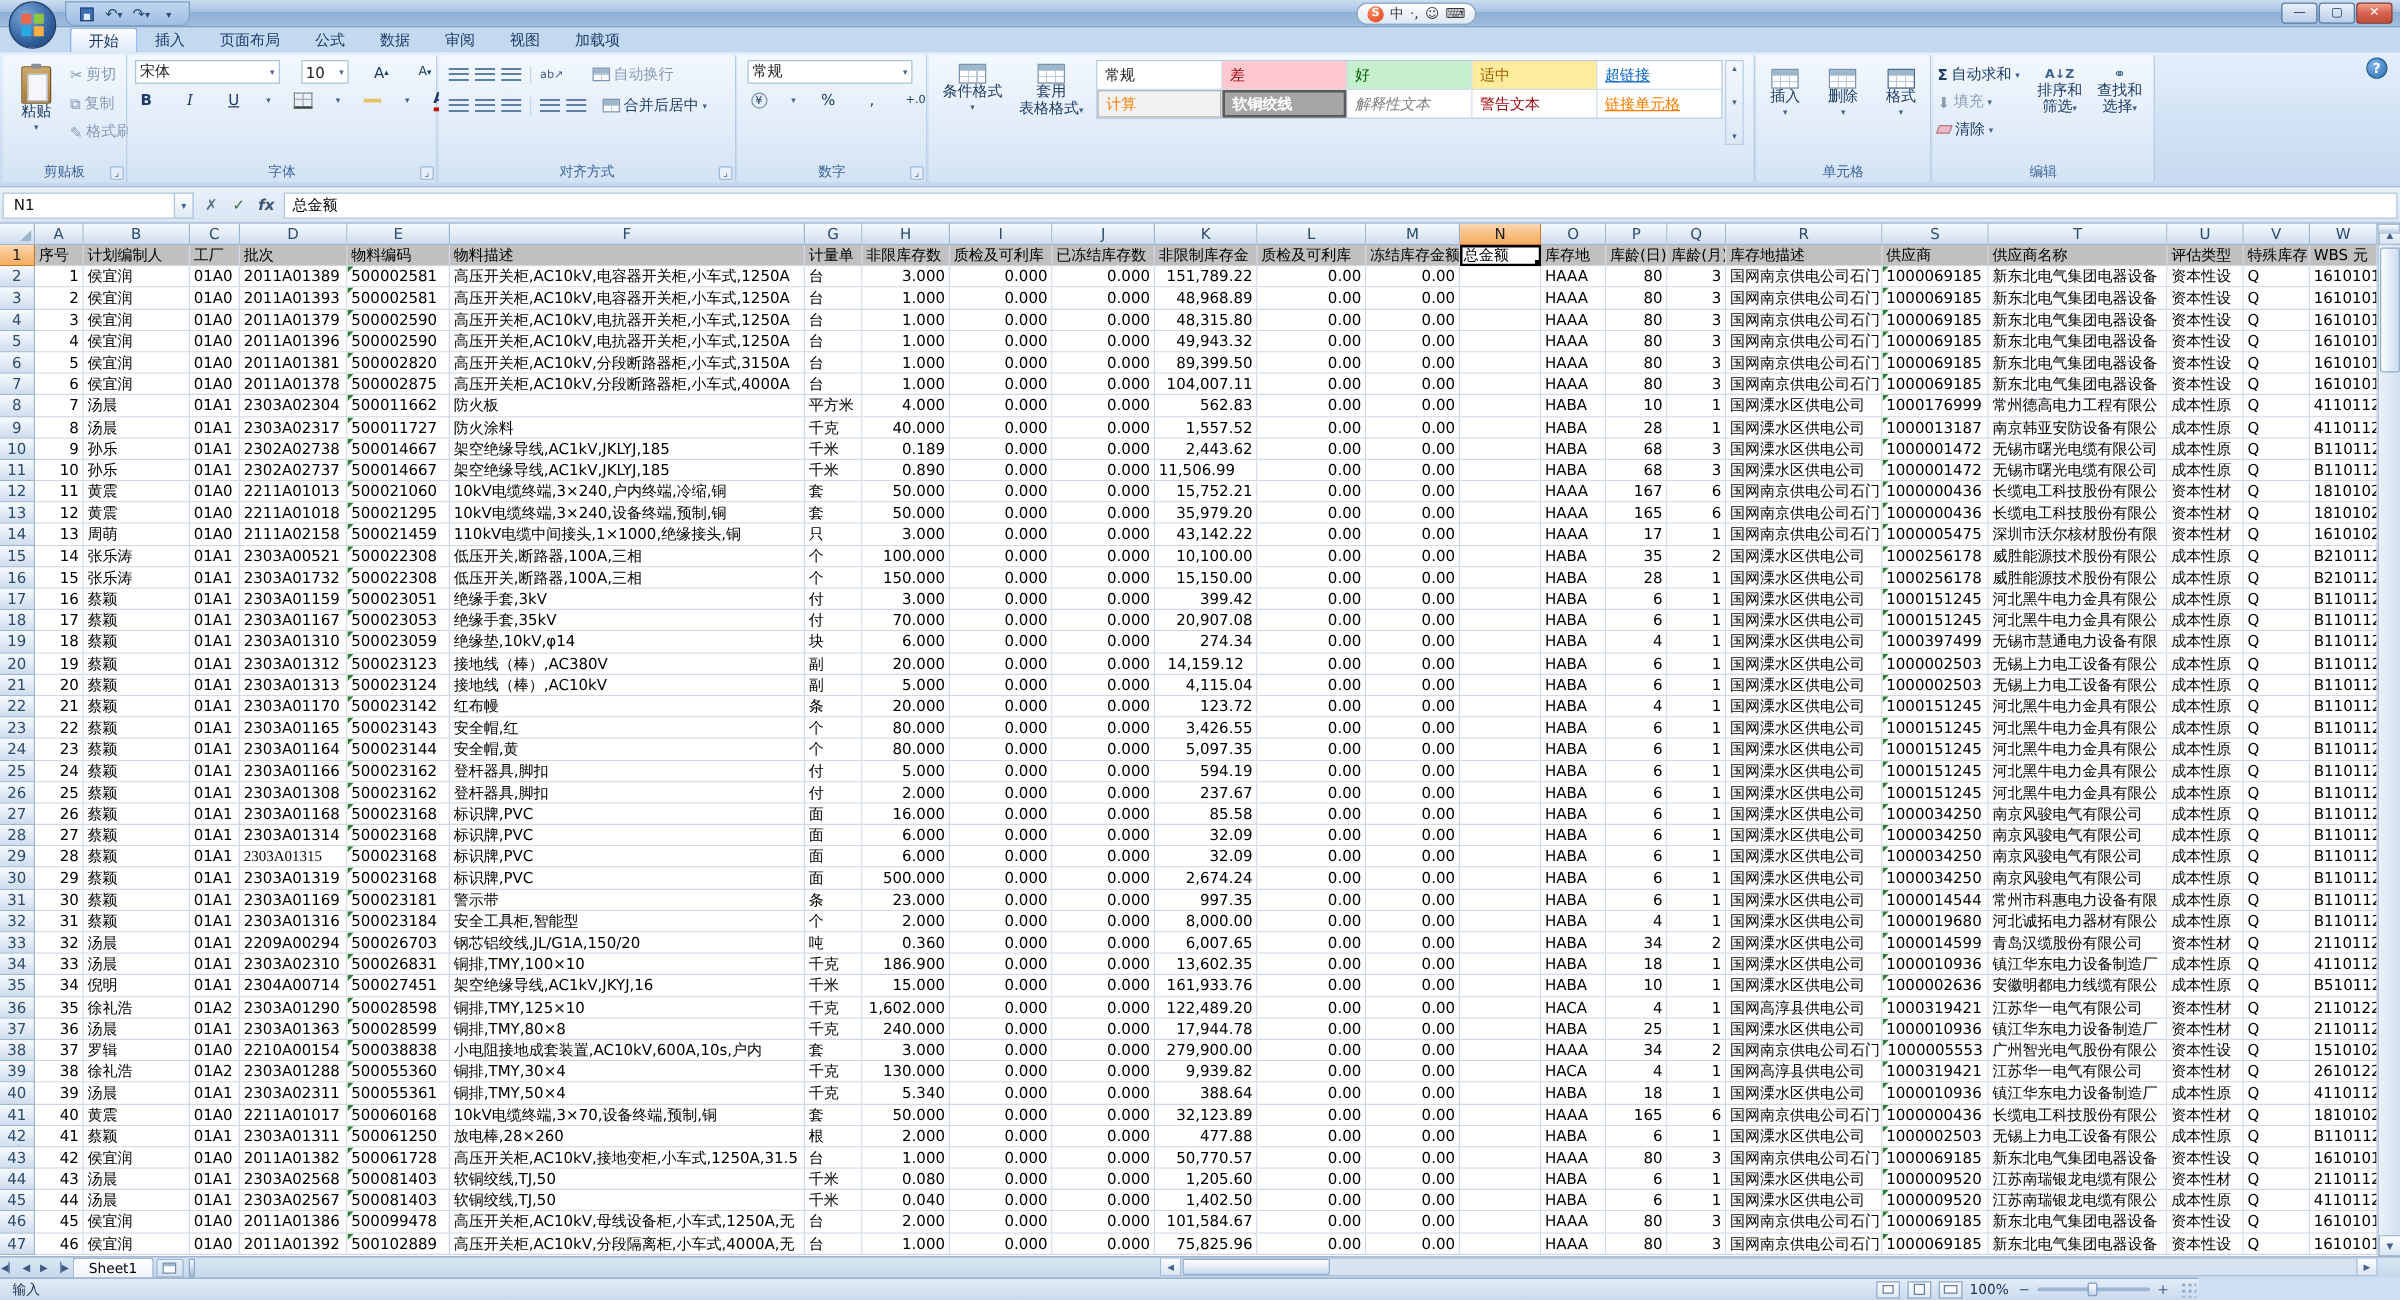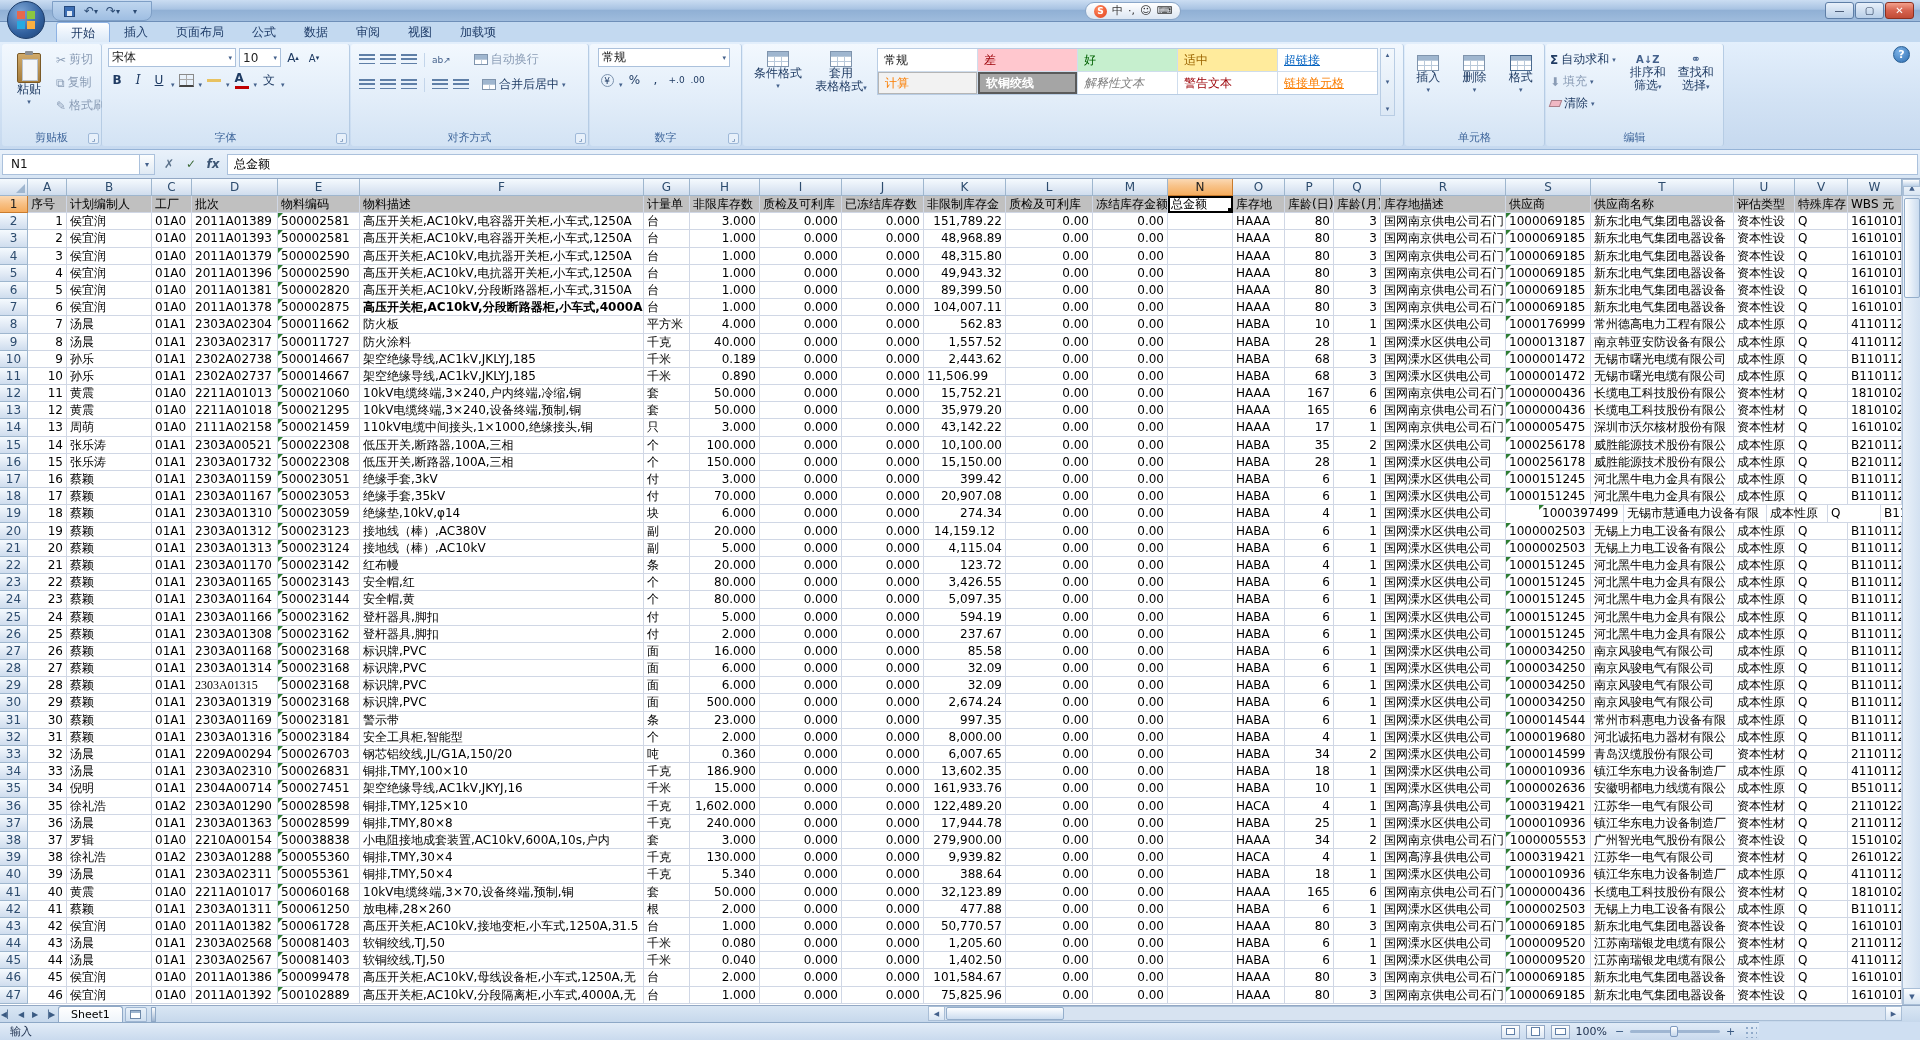--- a/index.html
+++ b/index.html
@@ -63,21 +63,21 @@
   #paste-big{position:absolute;left:6px;top:6px;width:42px;height:72px;}
   .ico-clipboard{width:24px;height:30px;background:linear-gradient(#cfa96a,#a57c3b);border:1px solid #7a5a28;border-radius:2px;position:relative;margin:0 auto;}
   .ico-clipboard::after{content:"";position:absolute;left:4px;top:5px;width:14px;height:20px;background:#f4f6f9;border:1px solid #b9c2cd;}
   .ico-clipboard::before{content:"";position:absolute;left:7px;top:-3px;width:8px;height:4px;background:#8b8f94;border-radius:1px;}
   #clip-smalls{position:absolute;left:50px;top:6px;display:flex;flex-direction:column;gap:4px;}
 
   
   #g-font{left:102px;width:248px;}
   .combo{display:flex;align-items:center;background:#fff;border:1px solid #ABC1DC;height:19px;padding:0 3px;color:#222;}
   .combo .caret{margin-left:auto;}
-  .fontrow{display:flex;align-items:flex-end;gap:3px;margin:4px 0 0 6px;}
+  .fontrow{display:flex;align-items:center;gap:17px;margin:4px 0 0 6px;}
   .fbtn{min-width:18px;height:18px;border:1px solid transparent;border-radius:2px;display:flex;align-items:center;justify-content:center;color:#1f3b63;font-size:12px;}
   .ico-border-grid{width:15px;height:13px;border:1px solid #8a8a8a;border-bottom:2px solid #444;
     background:linear-gradient(#aaa,#aaa) center/100% 1px no-repeat,linear-gradient(#aaa,#aaa) center/1px 100% no-repeat;}
   .ico-bucket{width:14px;height:10px;background:#b9c2cc;clip-path:polygon(20% 0,80% 0,100% 70%,0 70%);position:relative;}
   .swatch{display:block;width:14px;height:3px;margin-top:1px;}
 
   
   #g-align{left:351px;width:238px;}
   .al-ico{width:16px;height:11px;background:repeating-linear-gradient(to bottom,#5f7fa7 0 1.6px,transparent 1.6px 4.4px);}
   .alignrow{display:flex;align-items:center;gap:5px;margin:6px 0 0 8px;}
@@ -632,21 +632,21 @@
         <div class="gcell" style="width: 53px; text-align: left;">Q</div>
         <div class="gcell" style="width: 54px; text-align: left;">1610101</div>
       </div>
       <div class="grow">
         <div class="gcell rownum" style="width: 28px;">7</div>
         <div class="gcell" style="width: 39px; text-align: right;">6</div>
         <div class="gcell" style="width: 85px; text-align: left;">侯宜润</div>
         <div class="gcell" style="width: 40px; text-align: left;">01A0</div>
         <div class="gcell" style="width: 86px; text-align: left;">2011A01378</div>
         <div class="gcell flag" style="width: 82px; text-align: left;">500002875</div>
-        <div class="gcell" style="width: 284px; text-align: left; font-weight: bold;">高压开关柜,AC10kV,分段断路器柜,小车式,4000A</div>
+        <div class="gcell" style="width: 284px; text-align: left;">高压开关柜,AC10kV,分段断路器柜,小车式,4000A</div>
         <div class="gcell" style="width: 46px; text-align: left;">台</div>
         <div class="gcell" style="width: 70px; text-align: right;">1.000</div>
         <div class="gcell" style="width: 82px; text-align: right;">0.000</div>
         <div class="gcell" style="width: 82px; text-align: right;">0.000</div>
         <div class="gcell" style="width: 82px; text-align: right;">104,007.11</div>
         <div class="gcell" style="width: 87px; text-align: right;">0.00</div>
         <div class="gcell" style="width: 75px; text-align: right;">0.00</div>
         <div class="gcell" style="width: 65px; text-align: left;"></div>
         <div class="gcell" style="width: 52px; text-align: left;">HAAA</div>
         <div class="gcell" style="width: 49px; text-align: right;">80</div>
@@ -957,21 +957,21 @@
         <div class="gcell" style="width: 82px; text-align: right;">0.000</div>
         <div class="gcell" style="width: 82px; text-align: right;">0.000</div>
         <div class="gcell" style="width: 82px; text-align: right;">274.34</div>
         <div class="gcell" style="width: 87px; text-align: right;">0.00</div>
         <div class="gcell" style="width: 75px; text-align: right;">0.00</div>
         <div class="gcell" style="width: 65px; text-align: left;"></div>
         <div class="gcell" style="width: 52px; text-align: left;">HABA</div>
         <div class="gcell" style="width: 49px; text-align: right;">4</div>
         <div class="gcell" style="width: 47px; text-align: right;">1</div>
         <div class="gcell" style="width: 125px; text-align: left;">国网溧水区供电公司</div>
-        <div class="gcell flag" style="width: 85px; text-align: left; margin-left: 33px;">1000397499</div>
+        <div class="gcell flag" style="width: 85px; text-align: left;">1000397499</div>
         <div class="gcell" style="width: 143px; text-align: left;">无锡市慧通电力设备有限</div>
         <div class="gcell" style="width: 61px; text-align: left;">成本性原</div>
         <div class="gcell" style="width: 53px; text-align: left;">Q</div>
         <div class="gcell" style="width: 54px; text-align: left;">B110112</div>
       </div>
       <div class="grow">
         <div class="gcell rownum" style="width: 28px;">20</div>
         <div class="gcell" style="width: 39px; text-align: right;">19</div>
         <div class="gcell" style="width: 85px; text-align: left;">蔡颖</div>
         <div class="gcell" style="width: 40px; text-align: left;">01A1</div>

